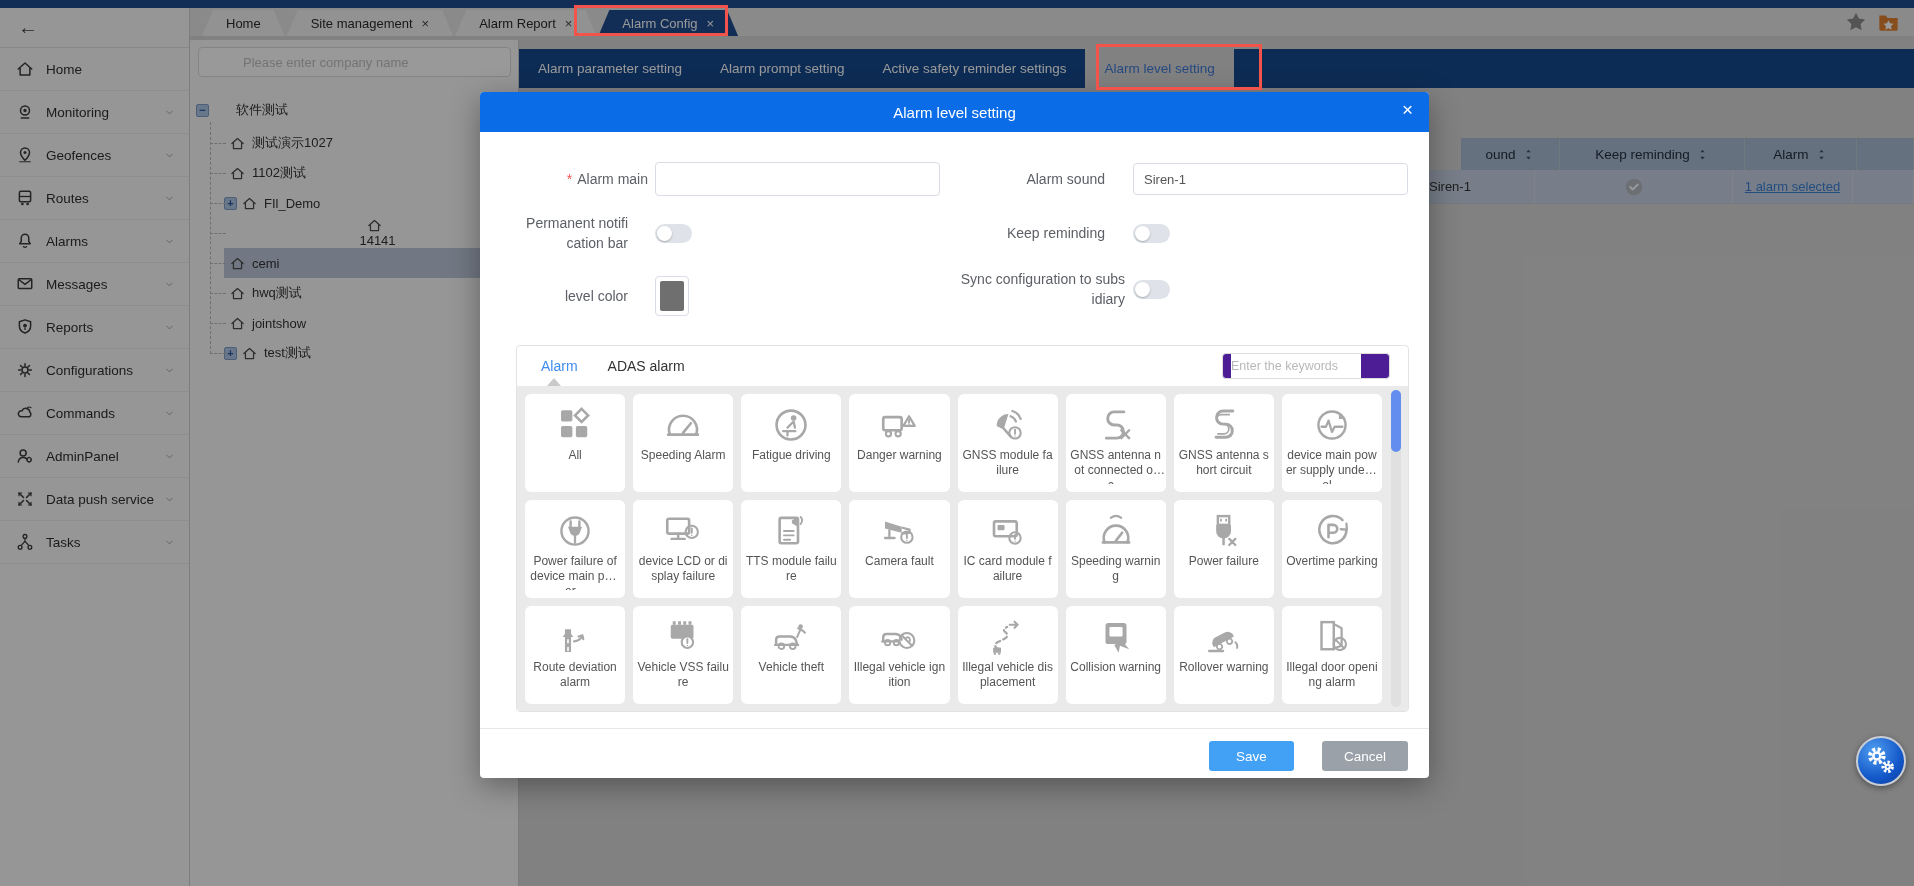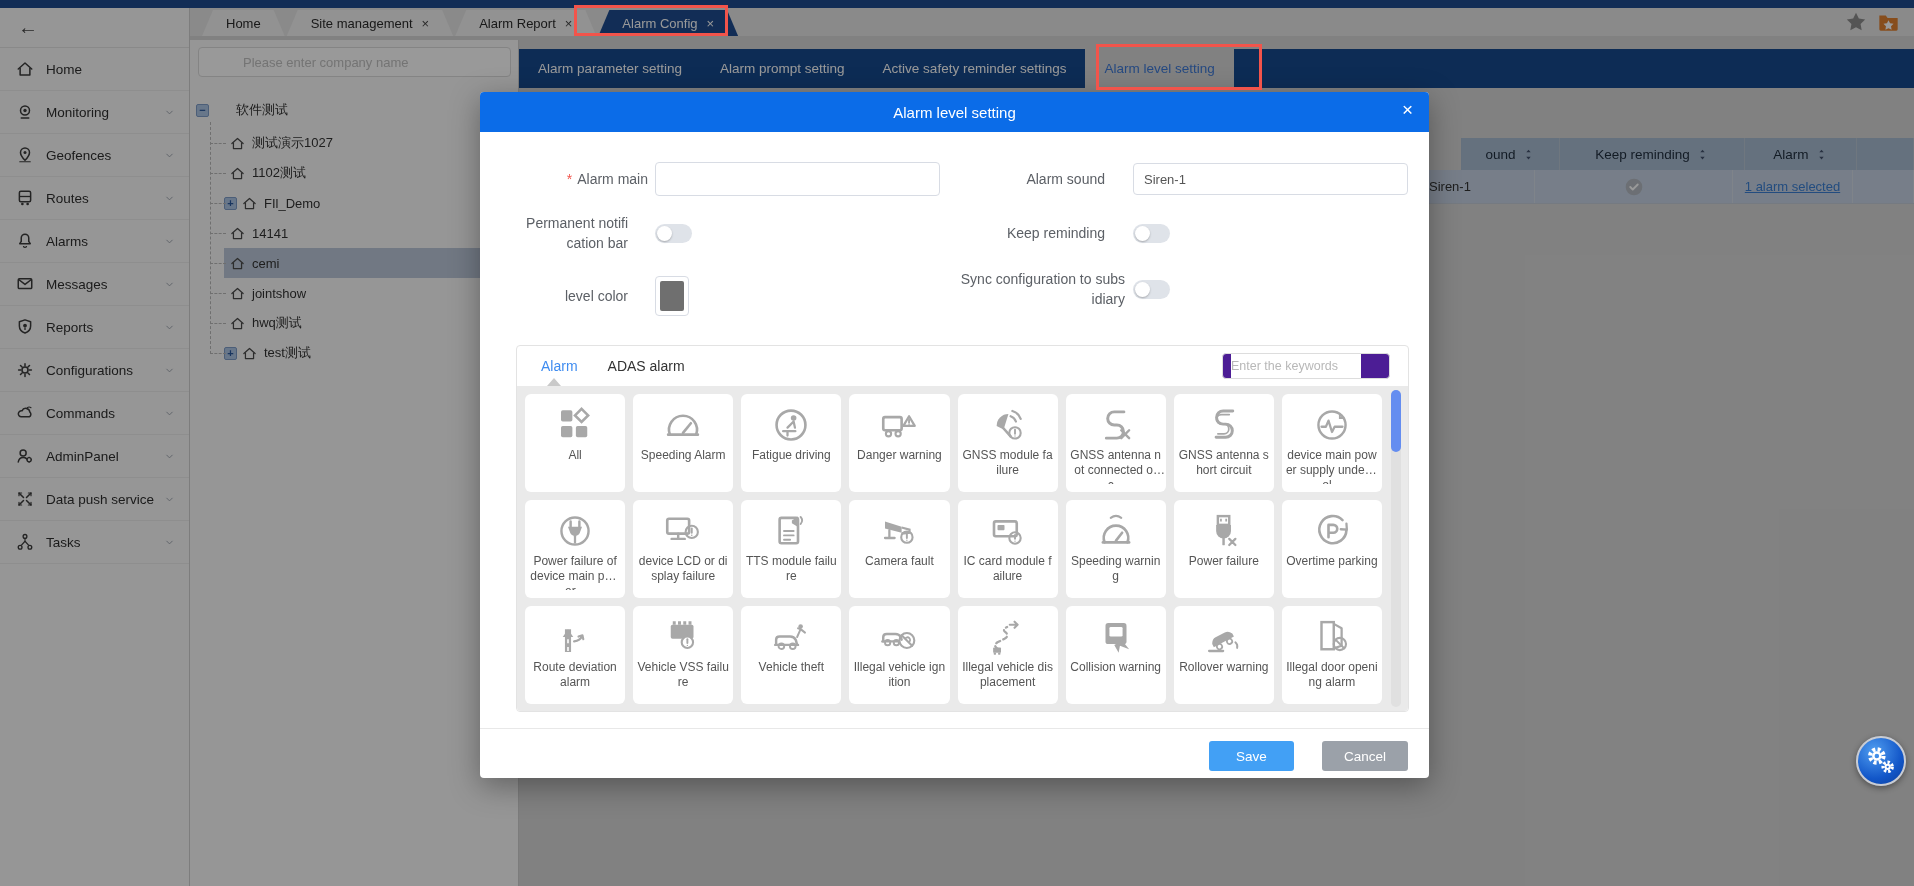--- a/index.html
+++ b/index.html
@@ -372,59 +372,59 @@
             <span class="dash"></span>
             <span class="expander">+</span>
             <span class="icn t-home" style="margin-left: 5px;">
               <svg viewBox="0 0 48 48">
                 <path d="M6 24 L24 8 42 24" fill="none" stroke="currentColor" stroke-width="4" stroke-linecap="round" stroke-linejoin="round"></path>
                 <path d="M11 21 V40 h26 V21" fill="none" stroke="currentColor" stroke-width="4" stroke-linejoin="round"></path>
               </svg>
             </span>
             <span class="t-lbl">FIl_Demo</span>
           </div>
+          <div class="tree-row" style="padding-left: 40px; flex-direction: column;">
+            <span class="dash"></span>
+            <span class="icn t-home">
+              <svg viewBox="0 0 48 48">
+                <path d="M6 24 L24 8 42 24" fill="none" stroke="currentColor" stroke-width="4" stroke-linecap="round" stroke-linejoin="round"></path>
+                <path d="M11 21 V40 h26 V21" fill="none" stroke="currentColor" stroke-width="4" stroke-linejoin="round"></path>
+              </svg>
+            </span>
+            <span class="t-lbl">14141</span>
+          </div>
+          <div class="tree-row sel" style="padding-left: 40px;">
+            <span class="dash"></span>
+            <span class="icn t-home">
+              <svg viewBox="0 0 48 48">
+                <path d="M6 24 L24 8 42 24" fill="none" stroke="currentColor" stroke-width="4" stroke-linecap="round" stroke-linejoin="round"></path>
+                <path d="M11 21 V40 h26 V21" fill="none" stroke="currentColor" stroke-width="4" stroke-linejoin="round"></path>
+              </svg>
+            </span>
+            <span class="t-lbl">cemi</span>
+          </div>
           <div class="tree-row" style="padding-left: 40px;">
             <span class="dash"></span>
             <span class="icn t-home">
               <svg viewBox="0 0 48 48">
                 <path d="M6 24 L24 8 42 24" fill="none" stroke="currentColor" stroke-width="4" stroke-linecap="round" stroke-linejoin="round"></path>
                 <path d="M11 21 V40 h26 V21" fill="none" stroke="currentColor" stroke-width="4" stroke-linejoin="round"></path>
               </svg>
             </span>
-            <span class="t-lbl">14141</span>
-          </div>
-          <div class="tree-row sel" style="padding-left: 40px;">
-            <span class="dash"></span>
-            <span class="icn t-home">
-              <svg viewBox="0 0 48 48">
-                <path d="M6 24 L24 8 42 24" fill="none" stroke="currentColor" stroke-width="4" stroke-linecap="round" stroke-linejoin="round"></path>
-                <path d="M11 21 V40 h26 V21" fill="none" stroke="currentColor" stroke-width="4" stroke-linejoin="round"></path>
-              </svg>
-            </span>
-            <span class="t-lbl">cemi</span>
+            <span class="t-lbl">hwq测试</span>
           </div>
           <div class="tree-row" style="padding-left: 40px;">
             <span class="dash"></span>
             <span class="icn t-home">
               <svg viewBox="0 0 48 48">
                 <path d="M6 24 L24 8 42 24" fill="none" stroke="currentColor" stroke-width="4" stroke-linecap="round" stroke-linejoin="round"></path>
                 <path d="M11 21 V40 h26 V21" fill="none" stroke="currentColor" stroke-width="4" stroke-linejoin="round"></path>
               </svg>
             </span>
             <span class="t-lbl">jointshow</span>
-          </div>
-          <div class="tree-row" style="padding-left: 40px;">
-            <span class="dash"></span>
-            <span class="icn t-home">
-              <svg viewBox="0 0 48 48">
-                <path d="M6 24 L24 8 42 24" fill="none" stroke="currentColor" stroke-width="4" stroke-linecap="round" stroke-linejoin="round"></path>
-                <path d="M11 21 V40 h26 V21" fill="none" stroke="currentColor" stroke-width="4" stroke-linejoin="round"></path>
-              </svg>
-            </span>
-            <span class="t-lbl">hwq测试</span>
           </div>
           <div class="tree-row" style="padding-left: 34px;">
             <span class="dash"></span>
             <span class="expander">+</span>
             <span class="icn t-home" style="margin-left: 5px;">
               <svg viewBox="0 0 48 48">
                 <path d="M6 24 L24 8 42 24" fill="none" stroke="currentColor" stroke-width="4" stroke-linecap="round" stroke-linejoin="round"></path>
                 <path d="M11 21 V40 h26 V21" fill="none" stroke="currentColor" stroke-width="4" stroke-linejoin="round"></path>
               </svg>
             </span>

